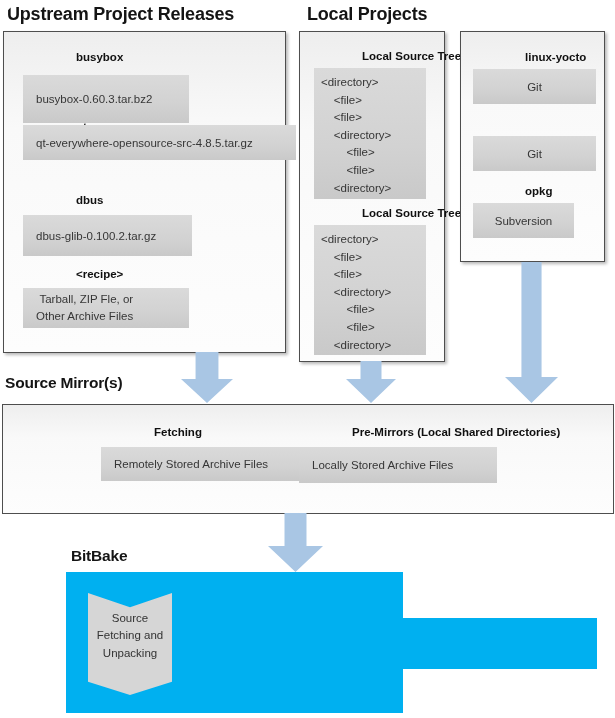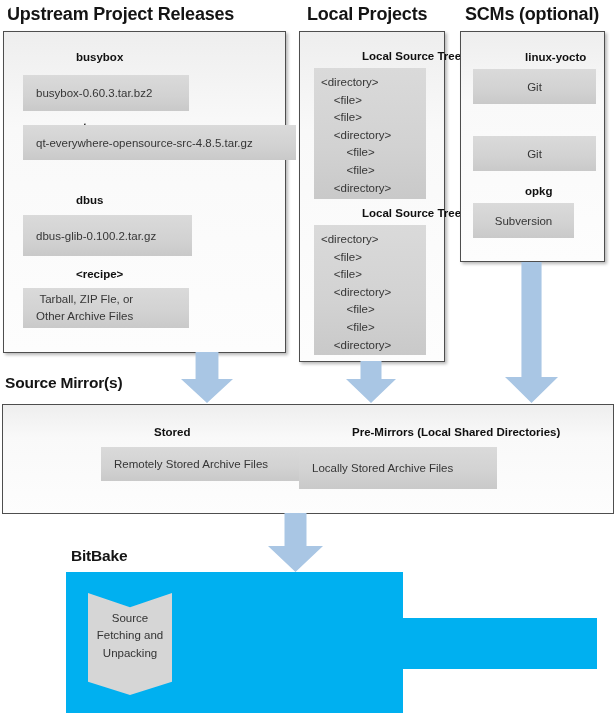--- a/index.html
+++ b/index.html
@@ -45,27 +45,26 @@
     padding-bottom:16px;box-sizing:border-box;
   }
 </style>
 </head>
 <body>
 
 <div id="canvas">
 
   <div class="heading" style="left:7px;top:4px;">Upstream Project Releases</div>
   <div class="heading" style="left:307px;top:4px;">Local Projects</div>
-  <div class="heading" style="left:465px;top:4px;">SCMs (optional)</div>
   <div class="heading small" style="left:5px;top:374px;">Source Mirror(s)</div>
   <div class="heading small" style="left:71px;top:547px;">BitBake</div>
 
   <div class="outer-box" style="left:3px;top:31px;width:281px;height:320px;">
     <div class="label" style="left:25px;top:19px;">busybox</div>
-    <div class="gray-box padded" style="left:19px;top:43px;width:153px;height:36px;">busybox-0.60.3.tar.bz2</div>
+    <div class="gray-box padded" style="left:19px;top:43px;width:153px;height:48px;">busybox-0.60.3.tar.bz2</div>
     <div class="label" style="left:25px;top:89px;">qt</div>
     <div class="gray-box padded" style="left:19px;top:93px;width:260px;height:35px;">qt-everywhere-opensource-src-4.8.5.tar.gz</div>
     <div class="label" style="left:25px;top:162px;">dbus</div>
     <div class="gray-box padded" style="left:19px;top:183px;width:156px;height:41px;">dbus-glib-0.100.2.tar.gz</div>
     <div class="label" style="left:25px;top:236px;">&lt;recipe&gt;</div>
     <div class="gray-box padded multiline" style="left:19px;top:256px;width:153px;height:40px;text-align:right;">Tarball, ZIP Fle, or
 Other Archive Files</div>
   </div>
 
   <div class="outer-box" style="left:299px;top:31px;width:144px;height:329px;">
@@ -94,24 +93,24 @@
     <div class="gray-box centered" style="left:12px;top:104px;width:123px;height:35px;">Git</div>
     <div class="label" style="left:17px;top:153px;">opkg</div>
     <div class="gray-box centered" style="left:12px;top:171px;width:101px;height:35px;">Subversion</div>
   </div>
 
   <div class="arrow arrow-1" style="left:181px;top:352px;width:52px;height:51px;"></div>
   <div class="arrow arrow-2" style="left:346px;top:361px;width:50px;height:42px;"></div>
   <div class="arrow arrow-3" style="left:505px;top:262px;width:53px;height:141px;"></div>
 
   <div class="outer-box" style="left:2px;top:404px;width:610px;height:108px;box-shadow:none;">
-    <div class="label" style="left:104px;top:21px;">Stored</div>
+    <div class="label" style="left:104px;top:21px;">Fetching</div>
     <div class="gray-box padded" style="left:98px;top:42px;width:185px;height:34px;">Remotely Stored Archive Files</div>
     <div class="label" style="left:302px;top:21px;">Pre-Mirrors (Local Shared Directories)</div>
-    <div class="gray-box padded" style="left:296px;top:42px;width:185px;height:42px;">Locally Stored Archive Files</div>
+    <div class="gray-box padded" style="left:296px;top:42px;width:185px;height:36px;">Locally Stored Archive Files</div>
   </div>
 
   <div class="arrow arrow-4" style="left:268px;top:513px;width:55px;height:59px;"></div>
 
   <div class="cyan" style="left:66px;top:572px;width:337px;height:141px;background:#00b0f0;"></div>
   <div class="cyan" style="left:403px;top:618px;width:194px;height:51px;background:#00b0f0;"></div>
 
   <div class="banner" style="left:88px;top:593px;width:84px;height:102px;">Source
 Fetching and
 Unpacking</div>

